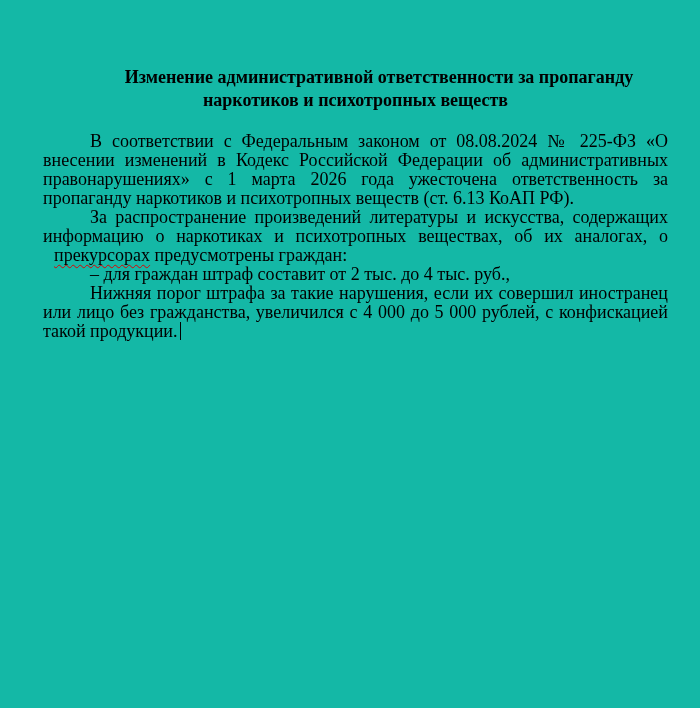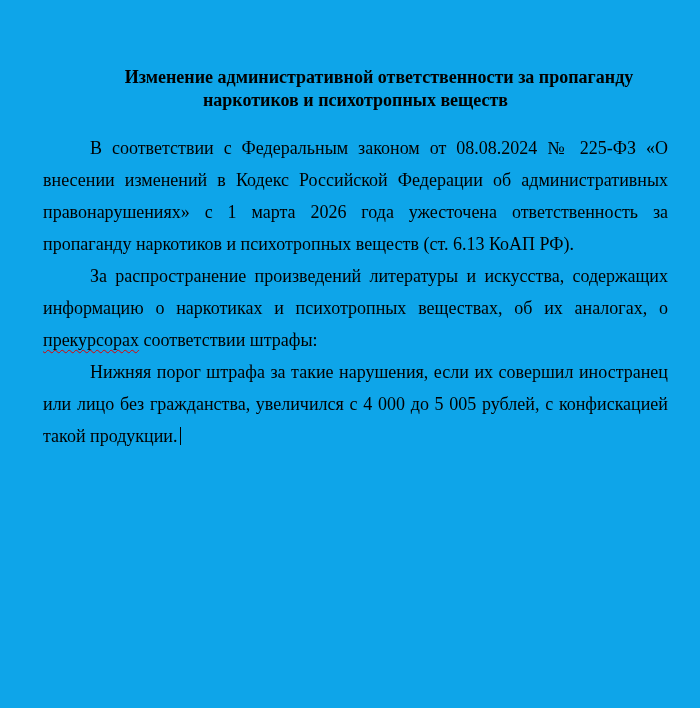--- a/index.html
+++ b/index.html
@@ -8,64 +8,66 @@
     background: #ffffff;
     color: #000000;
     font-family: "Liberation Serif", "DejaVu Serif", serif;
   }
   .page {
     position: relative;
     width: 700px;
     height: 708px;
     padding: 66px 32px 0 43px;
     overflow: hidden;
-    background: #0ea5e9;
+    background: #14b8a6;
   }
   .doc-title {
     font-size: 18px;
     line-height: 22.5px;
     font-weight: bold;
     text-align: center;
     text-indent: 47px; 
     margin-bottom: 21px;
   }
   .para {
     font-size: 18px;
-    line-height: 32px;
+    line-height: 19px;
     text-align: justify;
     text-indent: 47px;
   }
   .misspelled {
     text-decoration-line: underline;
     text-decoration-style: wavy;
     text-decoration-color: #e00000;
     text-decoration-thickness: 1px;
     text-decoration-skip-ink: none;
     text-underline-offset: 3px;
+    margin-left: 11px;
   }
   .caret {
     display: inline-block;
     width: 0;
     height: 18px;
     border-left: 1.5px solid #000000;
     margin-left: 3px;
     vertical-align: -3px;
   }
 </style>
 </head>
 <body>
 
 <div class="page">
 
   <h1 class="doc-title">Изменение административной ответственности за пропаганду наркотиков и психотропных веществ</h1>
 
   <p class="para">В соответствии с Федеральным законом от 08.08.2024 № 225-ФЗ «О внесении изменений в Кодекс Российской Федерации об административных правонарушениях» с 1 марта 2026 года ужесточена ответственность за пропаганду наркотиков и психотропных веществ (ст. 6.13 КоАП РФ).</p>
 
-  <p class="para"><span>За распространение произведений литературы и искусства, содержащих информацию о наркотиках и психотропных веществах, об их аналогах, о </span><span class="misspelled">прекурсорах</span><span> соответствии штрафы:</span></p>
+  <p class="para"><span>За распространение произведений литературы и искусства, содержащих информацию о наркотиках и психотропных веществах, об их аналогах, о </span><span class="misspelled">прекурсорах</span><span> предусмотрены граждан:</span></p>
+
+  <p class="para">– для граждан штраф составит от 2 тыс. до 4 тыс. руб.,</p>
 
 
 
 
 
-
-  <p class="para"><span>Нижняя порог штрафа за такие нарушения, если их совершил иностранец или лицо без гражданства, увеличился с 4 000 до 5 005 рублей, с конфискацией такой продукции.</span><span class="caret"></span></p>
+  <p class="para"><span>Нижняя порог штрафа за такие нарушения, если их совершил иностранец или лицо без гражданства, увеличился с 4 000 до 5 000 рублей, с конфискацией такой продукции.</span><span class="caret"></span></p>
 
 </div>
 
 </body></html>

